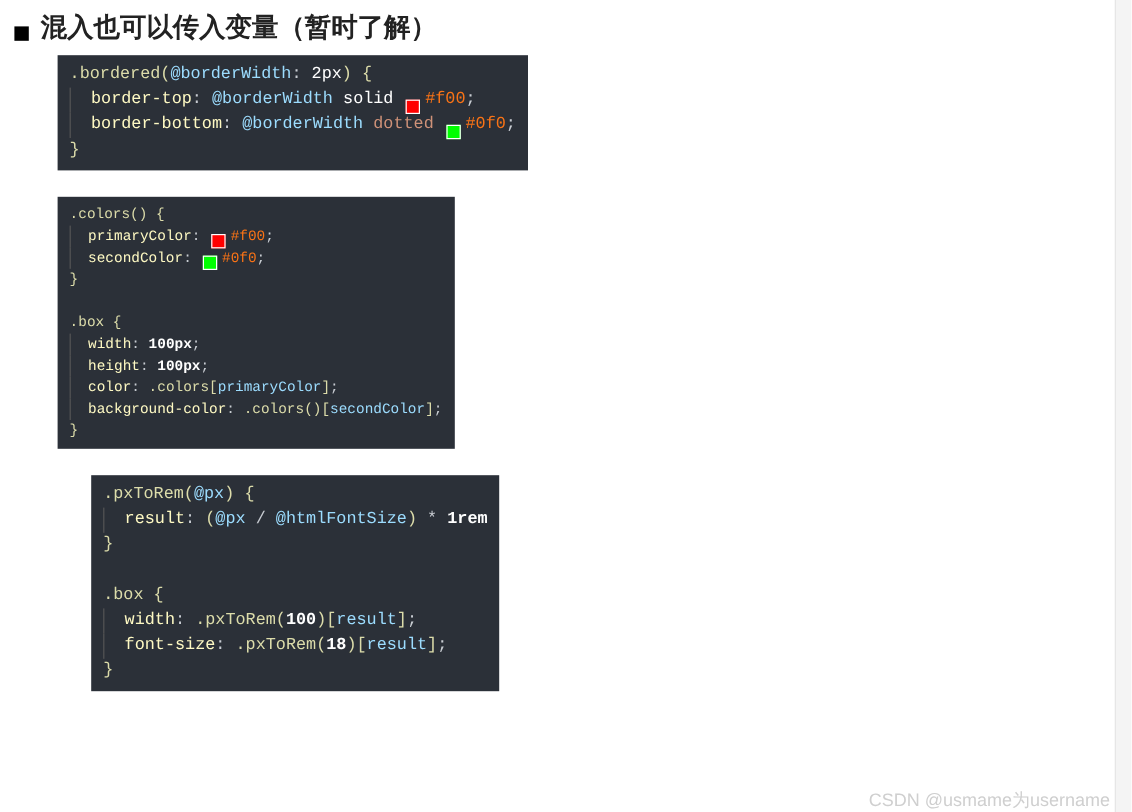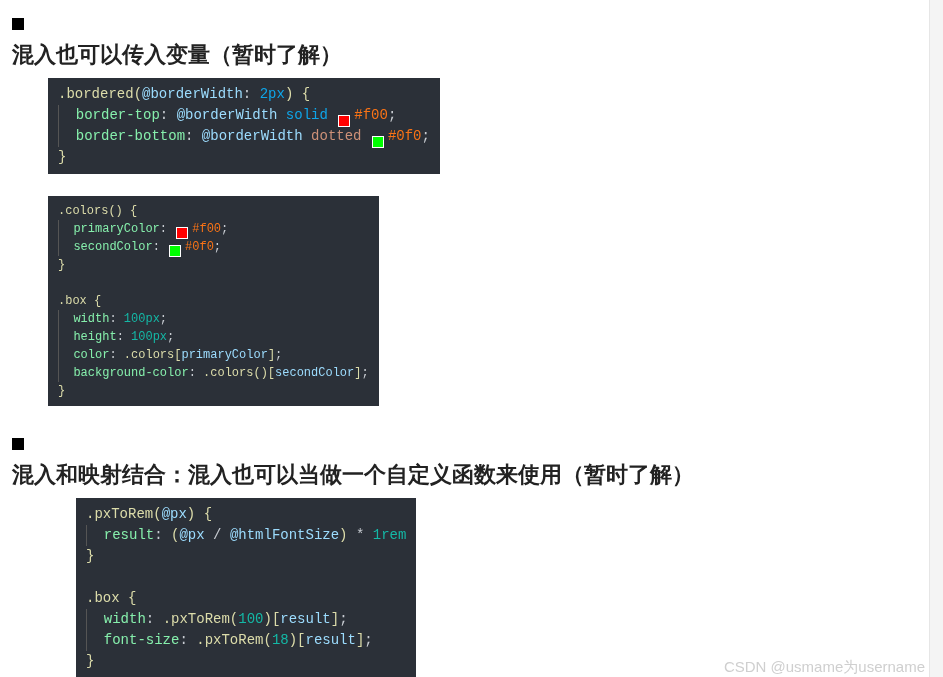--- a/index.html
+++ b/index.html
@@ -9,24 +9,23 @@
     width: 943px;
     height: 677px;
     position: relative;
     overflow: hidden;
   }
   .content {
     padding: 8px 0 0 12px;
   }
   .section-row {
     display: flex;
-    align-items: flex-start;
+    align-items: center;
     gap: 10px;
     margin-bottom: 6px;
-    flex-direction: column;
   }
   .bullet {
     width: 12px;
     height: 12px;
     background: #000;
     margin-top: 10px;
     flex-shrink: 0;
   }
   .section-title {
     font-size: 22px;
@@ -48,24 +47,24 @@
   .code-block.large { font-size: 14px; }
   .line { white-space: pre; display: flex; align-items: flex-end; }
   .line .treeline {
     border-left: 1px solid #555;
     display: inline-block;
     width: 0;
     align-self: stretch;
     margin-right: 0;
   }
   .tok-var      { color: #9cdcfe; }
-  .tok-prop     { color: #86efac; }
-  .tok-keyword  { color: #0ea5e9; }
+  .tok-prop     { color: #fef9c3; }
+  .tok-keyword  { color: #ffffff; }
   .tok-dotted   { color: #ce9178; }
-  .tok-number   { color: #14b8a6; }
+  .tok-number   { color: #ffffff; font-weight: bold; }
   .tok-punct    { color: #c8ccd2; }
   .tok-hex      { color: #f97316; }
   .tok-brace    { color: #dcdcaa; }
   .tok-bracket  { color: #9cdcfe; }
   .tok-func     { color: #dcdcaa; }
   .swatch {
     display: inline-block;
     width: 12px;
     height: 12px;
     border: 1px solid #fff;
@@ -116,24 +115,20 @@
       <div class="line">&nbsp;</div>
       <div class="line"><span class="tok-func">.box</span><span class="tok-brace"> {</span></div>
       <div class="line"><span class="treeline"></span><span>&nbsp;&nbsp;</span><span class="tok-prop">width</span><span class="tok-punct">: </span><span class="tok-number">100px</span><span class="tok-punct">;</span></div>
       <div class="line"><span class="treeline"></span><span>&nbsp;&nbsp;</span><span class="tok-prop">height</span><span class="tok-punct">: </span><span class="tok-number">100px</span><span class="tok-punct">;</span></div>
       <div class="line"><span class="treeline"></span><span>&nbsp;&nbsp;</span><span class="tok-prop">color</span><span class="tok-punct">: </span><span class="tok-func">.colors</span><span class="tok-brace">[</span><span class="tok-bracket">primaryColor</span><span class="tok-brace">]</span><span class="tok-punct">;</span></div>
       <div class="line"><span class="treeline"></span><span>&nbsp;&nbsp;</span><span class="tok-prop">background-color</span><span class="tok-punct">: </span><span class="tok-func">.colors</span><span class="tok-brace">()</span><span class="tok-brace">[</span><span class="tok-bracket">secondColor</span><span class="tok-brace">]</span><span class="tok-punct">;</span></div>
       <div class="line"><span class="tok-brace">}</span></div>
     </div>
   </div>
 
-  <div class="section-row">
-    <div class="bullet"></div>
-    <div class="section-title">混入和映射结合：混入也可以当做一个自定义函数来使用（暂时了解）</div>
-  </div>
   <div class="code-wrap" style="margin-bottom:0;padding-left:28px;">
     <div class="code-block large">
       <div class="line"><span class="tok-func">.pxToRem</span><span class="tok-brace">(</span><span class="tok-var">@px</span><span class="tok-brace">)</span><span class="tok-brace"> {</span></div>
       <div class="line"><span class="treeline"></span><span>&nbsp;&nbsp;</span><span class="tok-prop">result</span><span class="tok-punct">: </span><span class="tok-brace">(</span><span class="tok-var">@px</span><span class="tok-punct"> / </span><span class="tok-var">@htmlFontSize</span><span class="tok-brace">)</span><span class="tok-punct"> * </span><span class="tok-number">1rem</span></div>
       <div class="line"><span class="tok-brace">}</span></div>
       <div class="line">&nbsp;</div>
       <div class="line"><span class="tok-func">.box</span><span class="tok-brace"> {</span></div>
       <div class="line"><span class="treeline"></span><span>&nbsp;&nbsp;</span><span class="tok-prop">width</span><span class="tok-punct">: </span><span class="tok-func">.pxToRem</span><span class="tok-brace">(</span><span class="tok-number">100</span><span class="tok-brace">)</span><span class="tok-brace">[</span><span class="tok-bracket">result</span><span class="tok-brace">]</span><span class="tok-punct">;</span></div>
       <div class="line"><span class="treeline"></span><span>&nbsp;&nbsp;</span><span class="tok-prop">font-size</span><span class="tok-punct">: </span><span class="tok-func">.pxToRem</span><span class="tok-brace">(</span><span class="tok-number">18</span><span class="tok-brace">)</span><span class="tok-brace">[</span><span class="tok-bracket">result</span><span class="tok-brace">]</span><span class="tok-punct">;</span></div>
       <div class="line"><span class="tok-brace">}</span></div>

